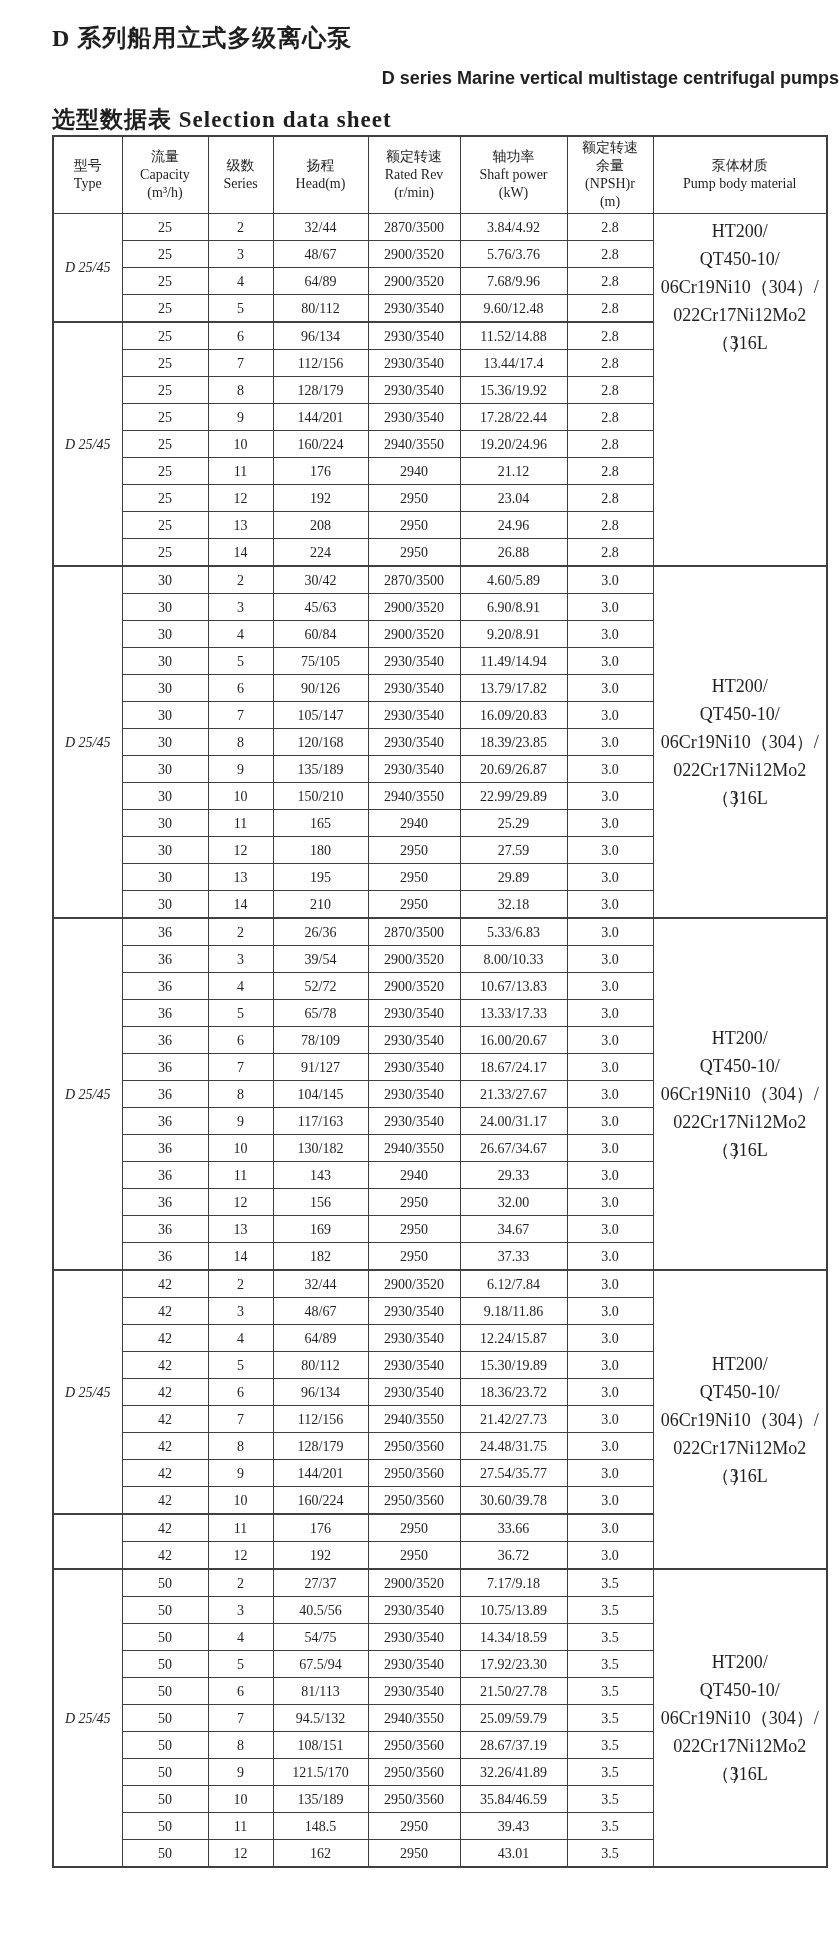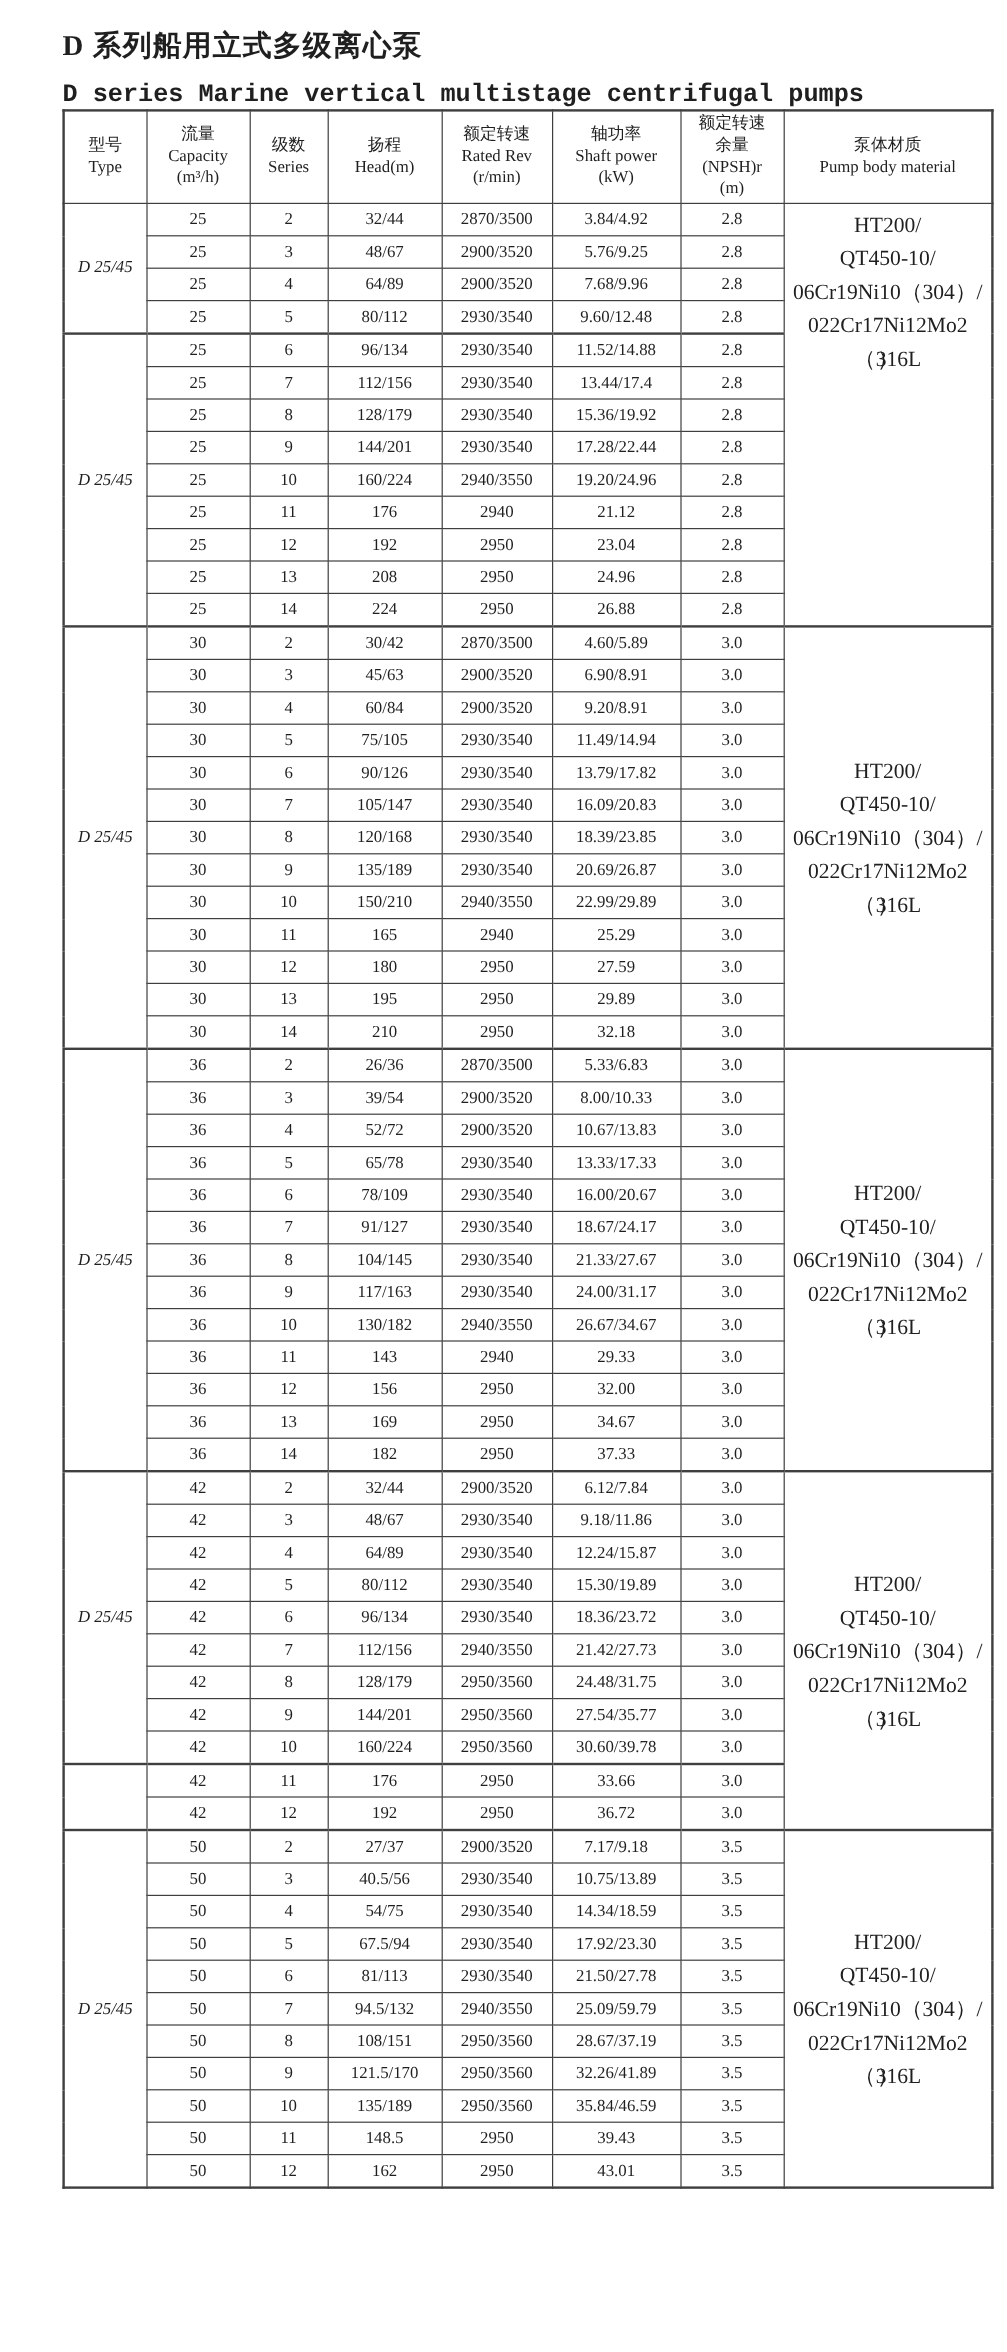--- a/index.html
+++ b/index.html
@@ -8,22 +8,22 @@
     font-family:"Liberation Serif", serif;
     color:#1f1f1f;
     -webkit-font-smoothing:antialiased;
   }
   .page{padding:16px 0 0 24px;margin-left:28px;}
   .title-zh{
     font-family:"Liberation Serif", serif;
     font-size:24px;font-weight:700;margin:6px 0 0 0;letter-spacing:1px;
   }
   .title-en{
-    font-family:Liberation Mono, monospace;
-    font-size:21px;font-weight:700;margin:14px 0 0 0;letter-spacing:0;
+    font-family:Liberation Sans, sans-serif;
+    font-size:18px;font-weight:700;margin:14px 0 0 0;letter-spacing:0;text-align:right;
   }
   .subtitle{
     font-family:"Liberation Serif", serif;
     font-size:23px;font-weight:700;margin:15px 0 0 0;letter-spacing:1px;
   }
   .caption{
     font-family:"Liberation Mono", monospace;
     font-size:15px;font-weight:400;margin:16px 0 6px 0;
   }
   table.pump{
@@ -63,20 +63,21 @@
   col.c-pow{width:107px;}
   col.c-npsh{width:86px;}
   col.c-mat{width:174px;}
 </style>
 </head>
 <body>
 
 <div class="page">
   <div class="title-zh">D 系列船用立式多级离心泵</div>
   <div class="title-en">D series Marine vertical multistage centrifugal pumps</div>
+  <div class="subtitle">选型数据表 Selection data sheet</div>
 
   <table class="pump">
     <colgroup>
       <col class="c-type">
         <col class="c-cap">
         <col class="c-ser">
         <col class="c-head">
       <col class="c-rev">
         <col class="c-pow">
         <col class="c-npsh">
@@ -138,21 +139,21 @@
             <div>06Cr19Ni10（304）/</div>
             <div>022Cr17Ni12Mo2（316L</div>
             <div>）</div>
           </td>
         </tr>
         <tr>
           <td>25</td>
           <td>3</td>
           <td>48/67</td>
           <td>2900/3520</td>
-          <td>5.76/9.25</td>
+          <td>5.76/3.76</td>
           <td>2.8</td>
         </tr>
         <tr>
           <td>25</td>
           <td>4</td>
           <td>64/89</td>
           <td>2900/3520</td>
           <td>7.68/9.96</td>
           <td>2.8</td>
         </tr>

